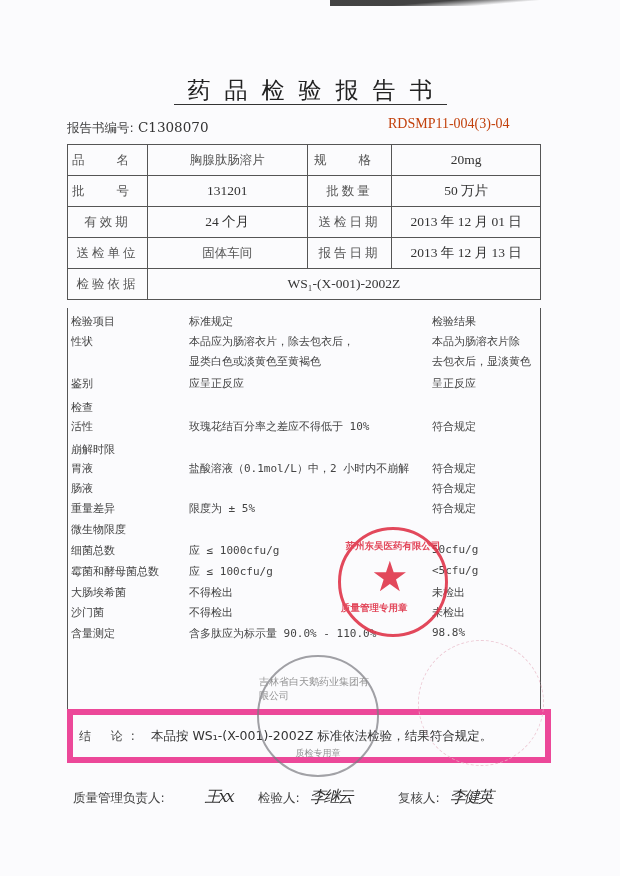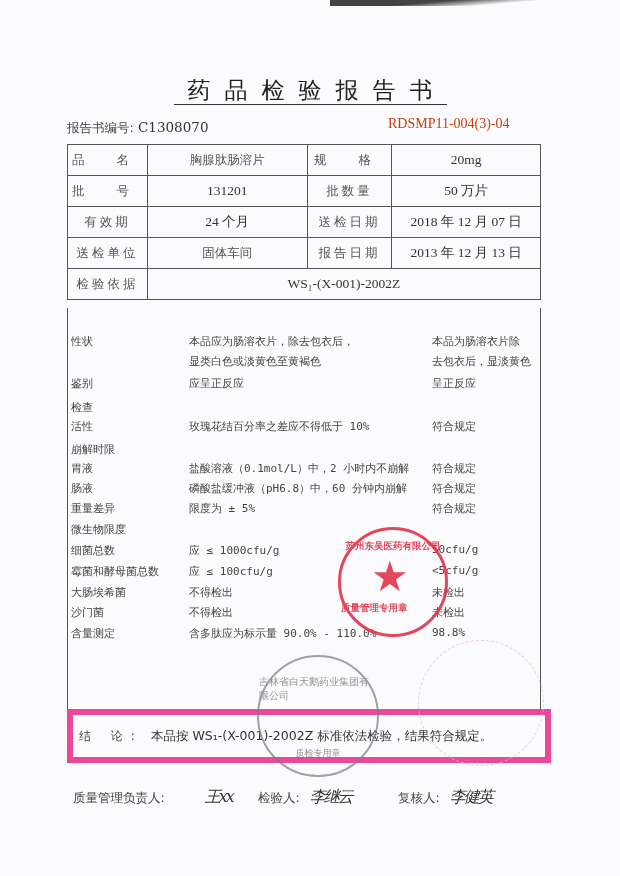--- a/index.html
+++ b/index.html
@@ -151,36 +151,41 @@
   <tr>
     <td class="lbl wide-lbl">批 号</td>
     <td>131201</td>
     <td class="lbl">批数量</td>
     <td>50 万片</td>
   </tr>
   <tr>
     <td class="lbl">有效期</td>
     <td>24 个月</td>
     <td class="lbl">送检日期</td>
-    <td>2018 年 12 月 07 日</td>
+    <td>2013 年 12 月 01 日</td>
   </tr>
   <tr>
     <td class="lbl">送检单位</td>
     <td style="font-family:'DejaVu Sans',sans-serif;font-size:12.5px;color:#555">固体车间</td>
     <td class="lbl">报告日期</td>
     <td>2013 年 12 月 13 日</td>
   </tr>
   <tr>
     <td class="lbl">检验依据</td>
     <td colspan="3">WS₁-(X-001)-2002Z</td>
   </tr>
 </tbody>
   </table>
 
 <div class="results">
+  <div class="row hdr" style="top:6px">
+    <span class="c1">检验项目</span>
+    <span class="c2">标准规定</span>
+    <span class="c3">检验结果</span>
+  </div>
   <div class="row" style="top:26px">
     <span class="c1">性状</span>
     <span class="c2">本品应为肠溶衣片，除去包衣后，</span>
     <span class="c3">本品为肠溶衣片除</span>
   </div>
   <div class="row" style="top:68px">
     <span class="c1">鉴别</span>
     <span class="c2">应呈正反应</span>
     <span class="c3">呈正反应</span>
   </div>
@@ -200,21 +205,20 @@
   <div class="row" style="top:134px">
     <span class="c1">崩解时限</span>
   </div>
   <div class="row" style="top:153px">
     <span class="c1">胃液</span>
     <span class="c2">盐酸溶液（0.1mol/L）中，2 小时内不崩解</span>
     <span class="c3">符合规定</span>
   </div>
   <div class="row" style="top:173px">
     <span class="c1">肠液</span>
-    <span class="c2">磷酸盐缓冲液（pH6.8）中，60 分钟内崩解</span>
     <span class="c3">符合规定</span>
   </div>
   <div class="row" style="top:193px">
     <span class="c1">重量差异</span>
     <span class="c2">限度为 ± 5%</span>
     <span class="c3">符合规定</span>
   </div>
   <div class="row" style="top:214px">
     <span class="c1">微生物限度</span>
   </div>

